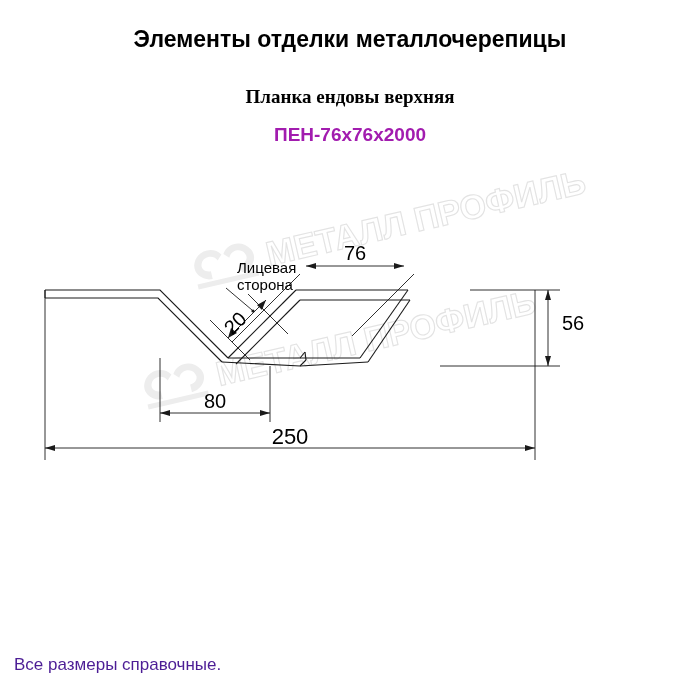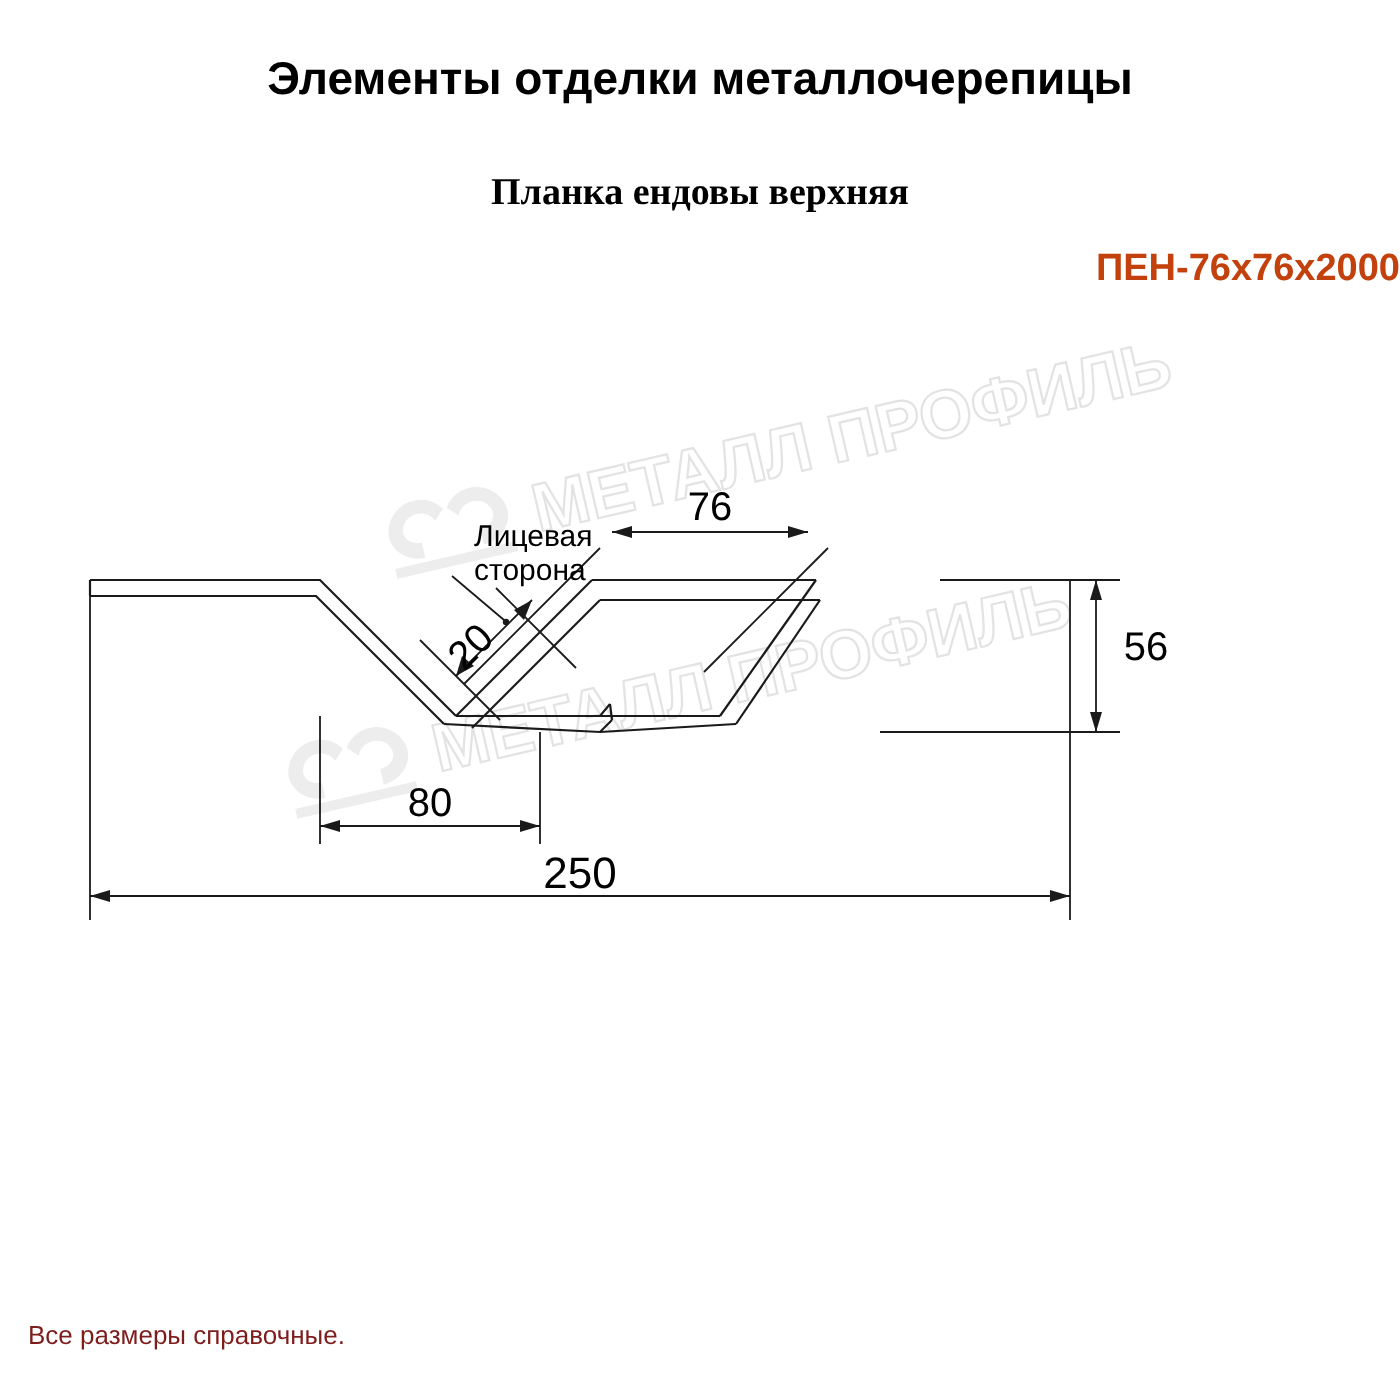--- a/index.html
+++ b/index.html
@@ -40,40 +40,40 @@
     font-size: 19px;
     font-weight: bold;
     color: #000000;
     font-family: Liberation Serif, serif;
   }
   .code {
     position: absolute;
     top: 124px;
     left: 0;
     width: 700px;
-    text-align: right;
+    text-align: center;
     font-size: 19px;
     font-weight: bold;
-    color: #c2410c;
+    color: #a21caf;
   }
   .drawing {
     position: absolute;
     top: 170px;
     left: 0;
     width: 700px;
     height: 330px;
   }
   .footnotes {
     position: absolute;
     left: 14px;
     bottom: 14px;
     width: 672px;
-    font-size: 13px;
+    font-size: 17px;
     line-height: 1.55;
-    color: #7f1d1d;
+    color: #4c1d95;
     margin-top: 34px;
   }
   .footnote-line {
     display: block;
     white-space: nowrap;
   }
   
   .wm-text {
     font-family: "Liberation Sans", sans-serif;
     font-weight: bold;

